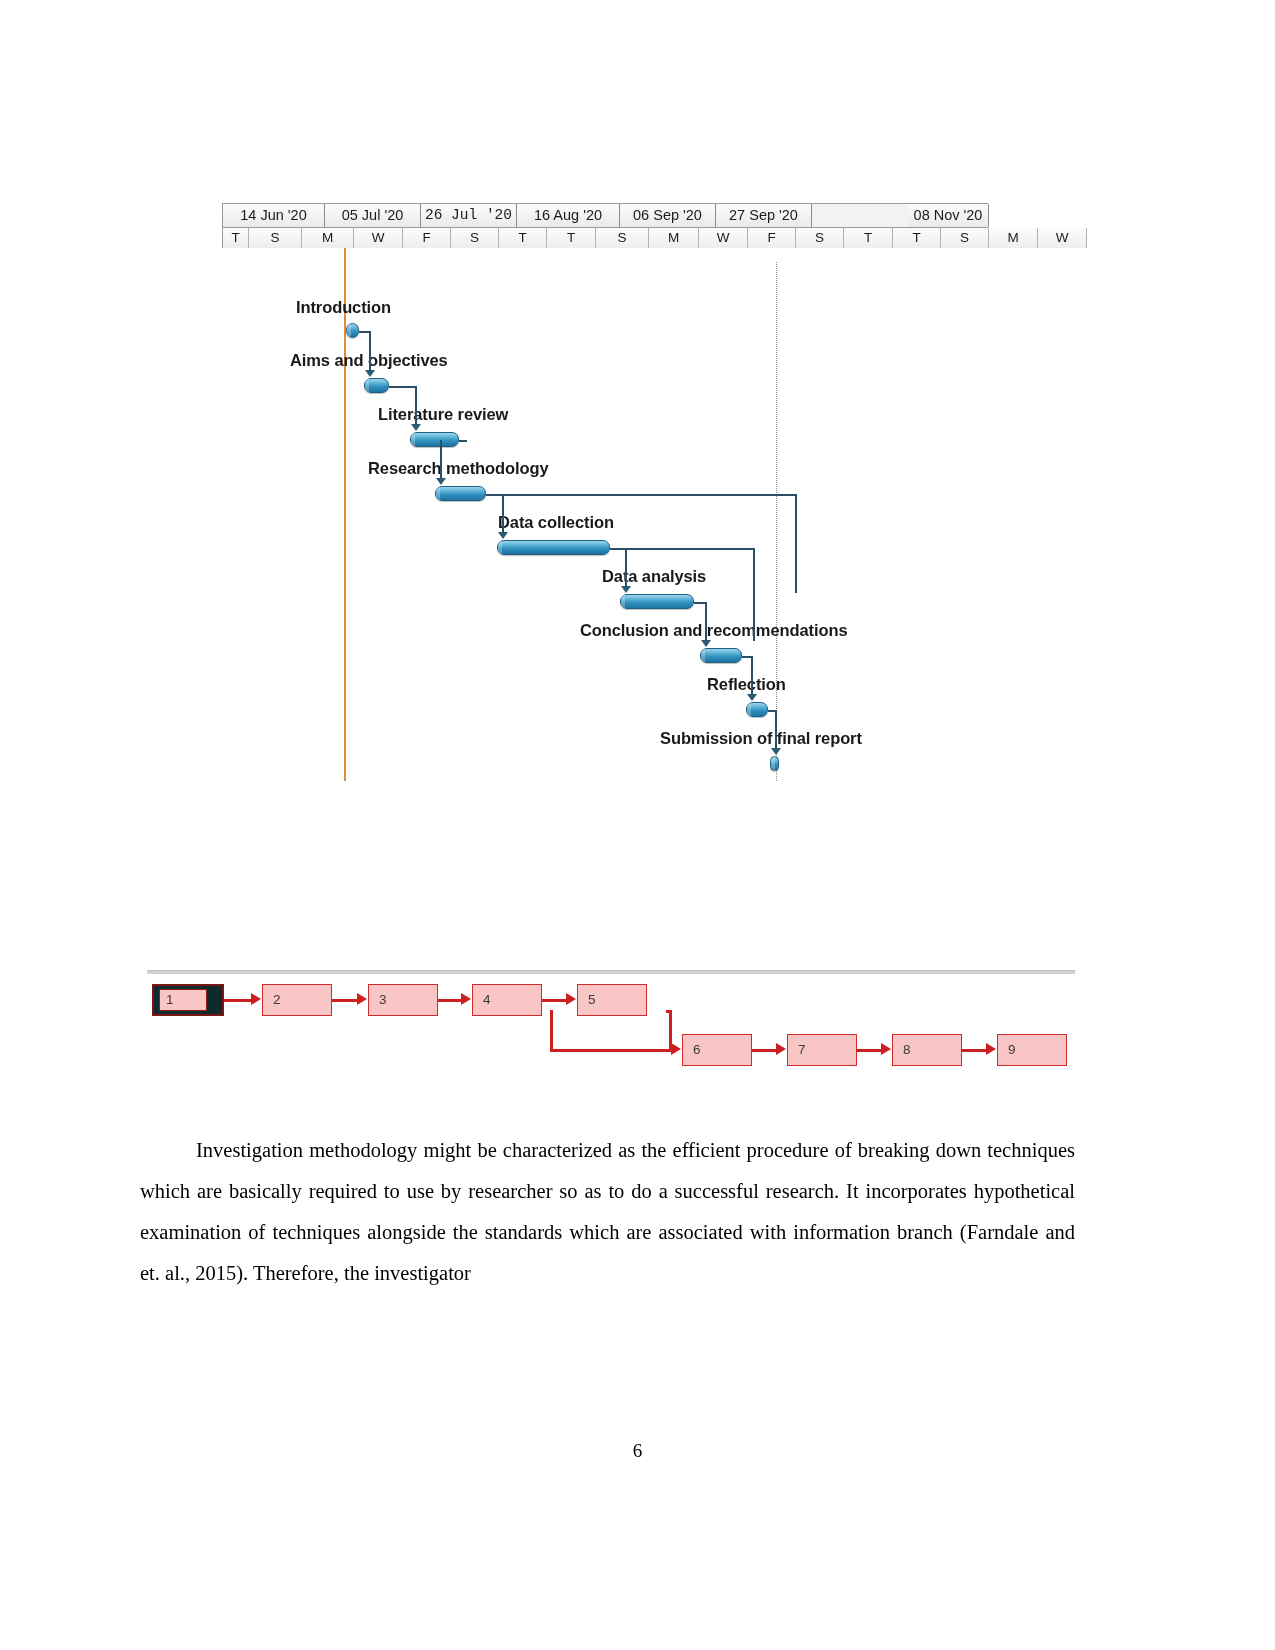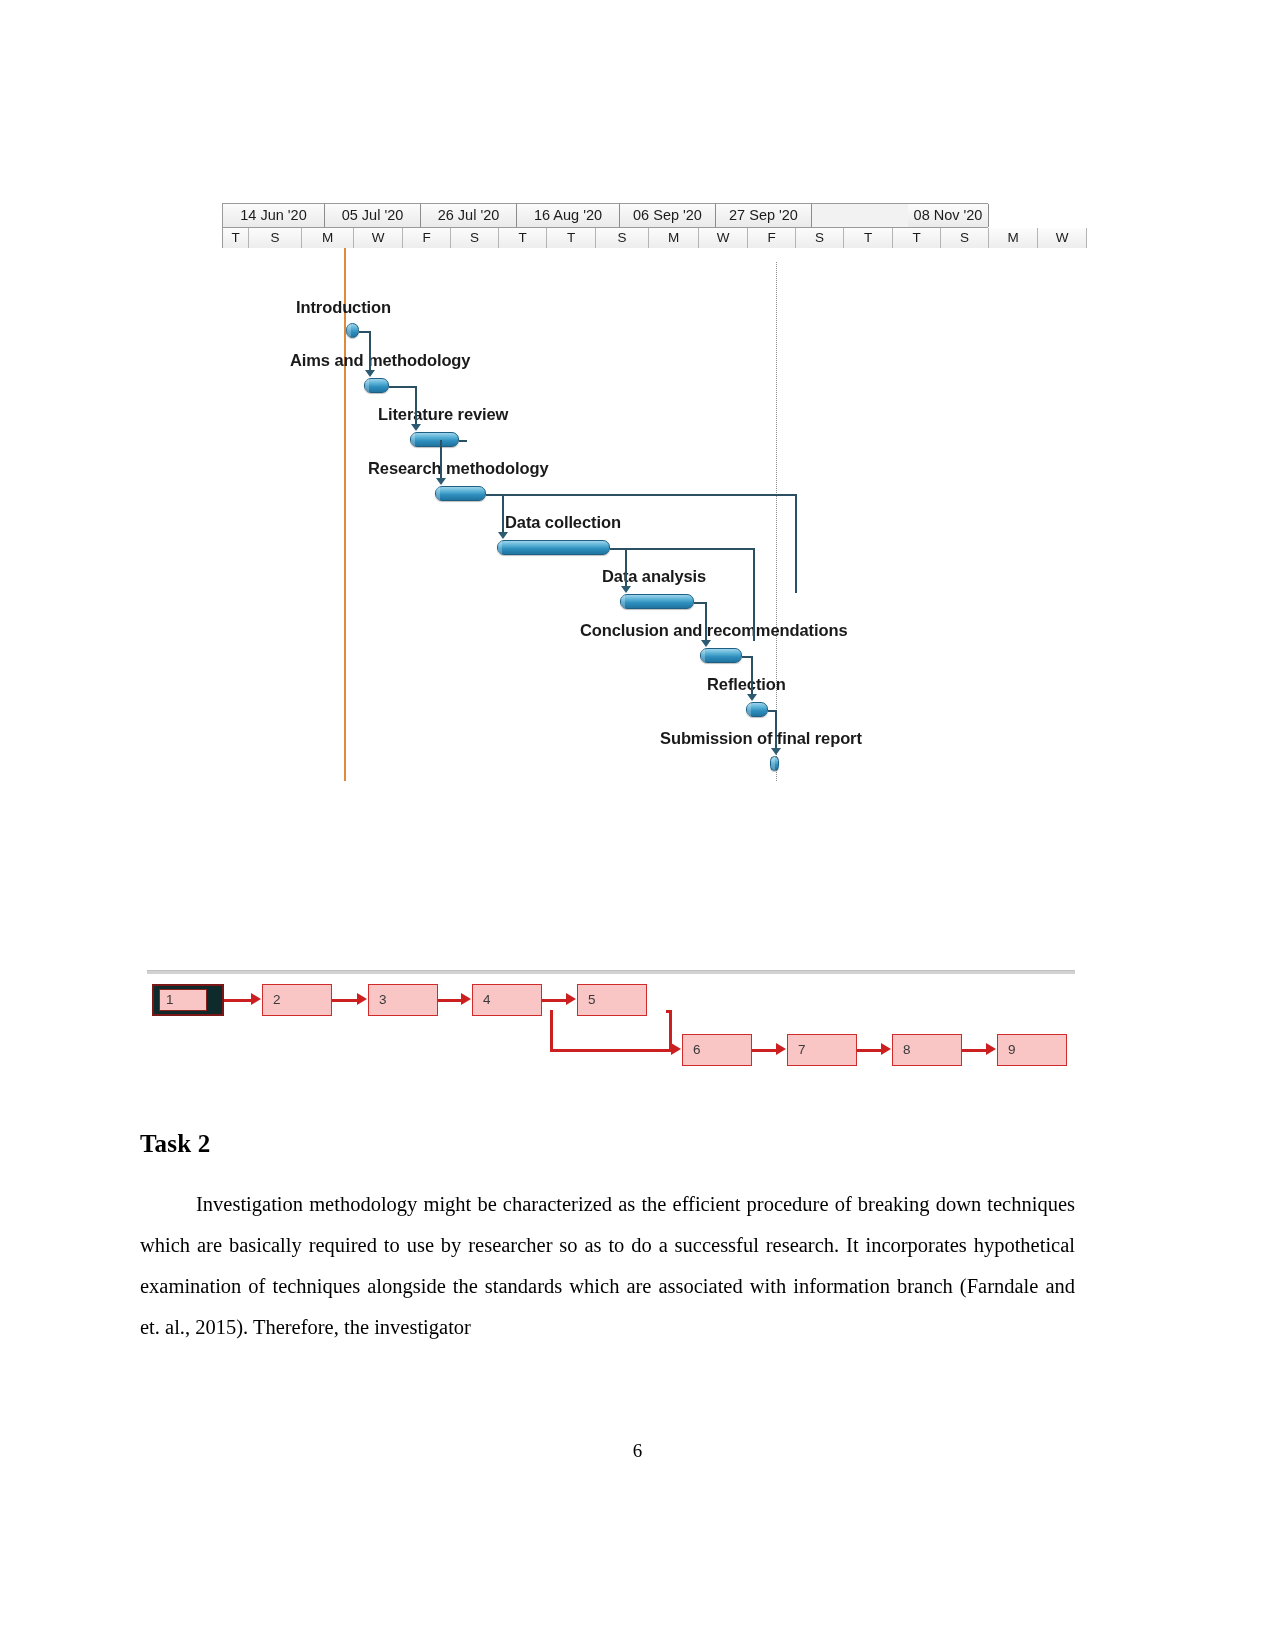--- a/index.html
+++ b/index.html
@@ -238,21 +238,21 @@
 </style>
 </head>
 <body>
 
 <div id="gantt-figure">
 
   <div id="gantt-timescale">
     <div class="ts-row top">
         <div class="ts-major" style="width: 102px;">14 Jun '20</div>
         <div class="ts-major" style="width: 96px;">05 Jul '20</div>
-        <div class="ts-major" style="width: 96px;">26 Jul '20</div>
+        <div class="ts-major" style="width: 96px; font-family: Liberation Mono, monospace;">26 Jul '20</div>
         <div class="ts-major" style="width: 103px;">16 Aug '20</div>
         <div class="ts-major" style="width: 96px;">06 Sep '20</div>
         <div class="ts-major" style="width: 96px; text-align: center;">27 Sep '20</div>
         <div class="ts-major" style="width: 96px; margin-top: 28px;">18 Oct '20</div>
         <div class="ts-major" style="width: 81px;">08 Nov '20</div>
       </div>
     <div class="ts-row bottom">
         <div class="ts-minor" style="width: 26px;">T</div>
         <div class="ts-minor" style="width: 53px;">S</div>
         <div class="ts-minor" style="width: 52px;">M</div>
@@ -273,27 +273,27 @@
         <div class="ts-minor" style="width: 49px;">W</div>
       </div>
   </div>
 
   <div id="gantt-body">
     <div id="progress-line" style="left: 122px; top: 0px; height: 533px;"></div>
     <div id="status-line" style="left: 554px; top: 14px; height: 519px;"></div>
 
   <div class="gantt-label" style="left: 74px; top: 50px;">Introduction</div>
       <div class="gantt-bar" style="left: 124px; top: 75px; width: 13px;"></div>
-      <div class="gantt-label" style="left: 68px; top: 103px;">Aims and methodology</div>
+      <div class="gantt-label" style="left: 68px; top: 103px;">Aims and objectives</div>
       <div class="gantt-bar" style="left: 142px; top: 130px; width: 25px;"></div>
       <div class="gantt-label" style="left: 112px; top: 157px; margin-left: 44px;">Literature review</div>
       <div class="gantt-bar" style="left: 188px; top: 184px; width: 49px;"></div>
       <div class="gantt-label" style="left: 146px; top: 211px;">Research methodology</div>
       <div class="gantt-bar" style="left: 213px; top: 238px; width: 51px;"></div>
-      <div class="gantt-label" style="left: 283px; top: 265px;">Data collection</div>
+      <div class="gantt-label" style="left: 276px; top: 265px;">Data collection</div>
       <div class="gantt-bar" style="left: 275px; top: 292px; width: 113px;"></div>
       <div class="gantt-label" style="left: 380px; top: 319px;">Data analysis</div>
       <div class="gantt-bar" style="left: 398px; top: 346px; width: 74px;"></div>
       <div class="gantt-label" style="left: 358px; top: 373px;">Conclusion and recommendations</div>
       <div class="gantt-bar" style="left: 478px; top: 400px; width: 42px;"></div>
       <div class="gantt-label" style="left: 485px; top: 427px;">Reflection</div>
       <div class="gantt-bar" style="left: 524px; top: 454px; width: 22px;"></div>
       <div class="gantt-label" style="left: 438px; top: 481px;">Submission of final report</div>
       <div class="gantt-bar" style="left: 548px; top: 508px; width: 9px;"></div>
       <div class="link-line link-h" style="left: 137px; top: 83px; width: 10px;"></div>
@@ -356,17 +356,16 @@
     <div class="net-line net-h" style="left: 526px; top: 48px; width: 6px;"></div>
     <div class="net-line net-h" style="left: 612px; top: 87px; width: 25px;"></div>
     <div class="net-arrow" style="left: 636px; top: 81px;"></div>
     <div class="net-line net-h" style="left: 717px; top: 87px; width: 25px;"></div>
     <div class="net-arrow" style="left: 741px; top: 81px;"></div>
     <div class="net-line net-h" style="left: 822px; top: 87px; width: 25px;"></div>
     <div class="net-arrow" style="left: 846px; top: 81px;"></div>
   </div>
 
 <div id="text-block">
-  <h2 id="heading-task2">Task 2</h2>
   <p id="body-paragraph">Investigation methodology might be characterized as the efficient procedure of breaking down techniques which are basically required to use by researcher so as to do a successful research. It incorporates hypothetical examination of techniques alongside the standards which are associated with information branch (Farndale and et. al., 2015). Therefore, the investigator</p>
 </div>
 
 <div id="page-number">6</div>
 
 </body></html>

